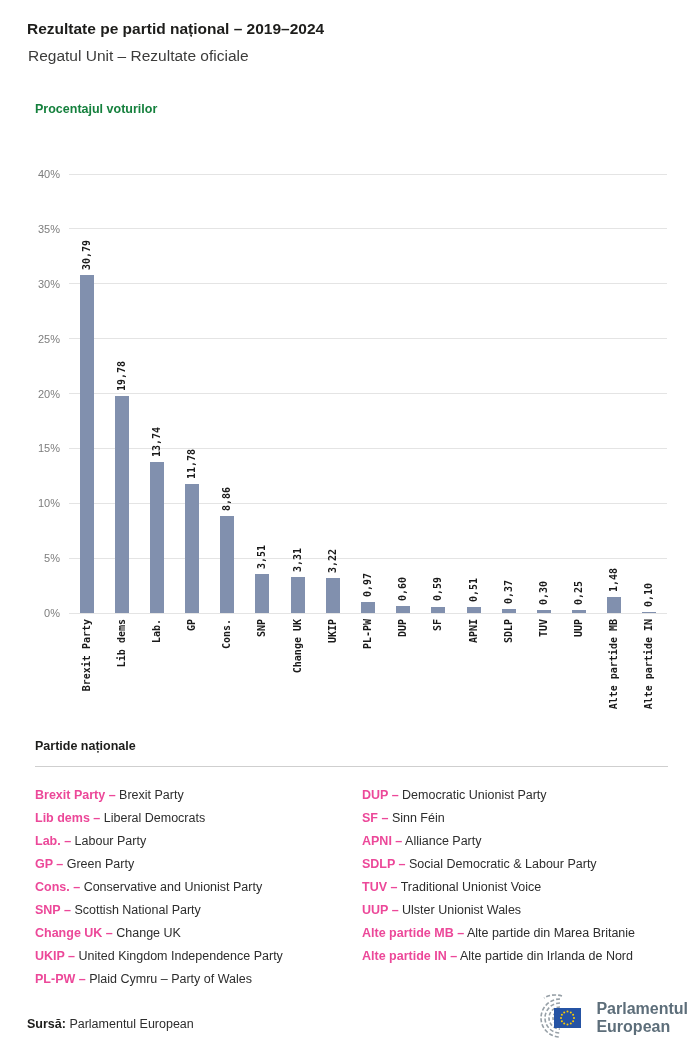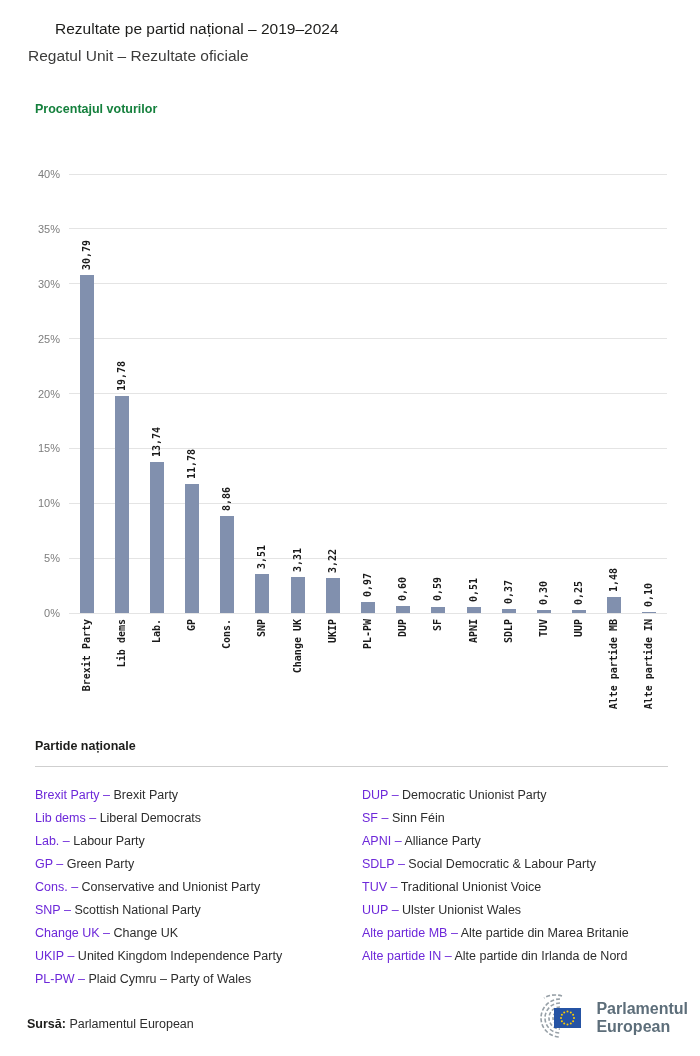--- a/index.html
+++ b/index.html
@@ -1,21 +1,21 @@
 <!DOCTYPE html>
 <html><head>
 <meta charset="utf-8">
 <style>
   * { margin:0; padding:0; box-sizing:border-box; }
   html,body { background:#ffffff; }
   body { width:700px; height:1056px; position:relative; overflow:hidden;
          font-family:"Liberation Sans", sans-serif; color:#1d1d1b; }
   .page { position:absolute; inset:0; }
 
-  .page-title    { position:absolute; left:27px; top:20px;  font-size:15.5px; font-weight:normal; color:#1d1d1b;margin-left:28px; }
+  .page-title    { position:absolute; left:27px; top:20px;  font-size:15.5px; font-weight:bold; color:#1d1d1b; }
   .page-subtitle { position:absolute; left:28px; top:47px;  font-size:15.5px; font-weight:400; color:#3c3c3b; }
   .chart-title   { position:absolute; left:35px; top:102px; font-size:12.5px; font-weight:bold; color:#15803d; }
 
   .y-labels { position:absolute; left:0; top:174px; width:60px; height:439px; }
   .y-label  { position:absolute; right:0; width:60px; text-align:right;
               font-size:11px; color:#7d7d7d; line-height:14px; }
 
   .plot { position:absolute; left:69px; top:174px; width:598px; height:439px; }
   .gridline { position:absolute; left:0; right:0; height:1px; background:#e4e4e4; }
   .slot { position:absolute; top:0; bottom:0; }
@@ -29,21 +29,21 @@
   .x-slot   { position:absolute; top:0; height:108px; }
   .x-label  { position:absolute; top:0; left:50%; margin-left:-6px;
               font-size:10px; font-weight:bold; color:#1a1a1a; }
 
   .legend-heading { position:absolute; left:35px; top:739px; font-size:12.5px; font-weight:bold; color:#1d1d1b; }
   .legend-divider { position:absolute; left:35px; top:766px; width:633px; height:1px; background:#cfcfcf; }
   .legend-col { position:absolute; top:784px; }
   .legend-col.col0 { left:35px;  width:320px; }
   .legend-col.col1 { left:362px; width:320px; }
   .legend-item { height:23px; line-height:23px; font-size:12.5px; color:#2d2d2d; white-space:nowrap; }
-  .legend-item .abbr { font-weight:normal; color:#6d28d9; }
+  .legend-item .abbr { font-weight:bold; color:#ec4899; }
 
   .source { position:absolute; left:27px; top:1017px; font-size:12.5px; color:#2d2d2d; }
   .source .bold { font-weight:bold; color:#1d1d1b; }
 
   .ep-logo { position:absolute; right:12px; top:994px; display:flex; align-items:center; }
   .ep-logo-text { margin-left:8px; display:flex; flex-direction:column;
                   font-size:16px; font-weight:bold; color:#5d6e7a; line-height:18px; }
 </style>
 </head>
 <body>

